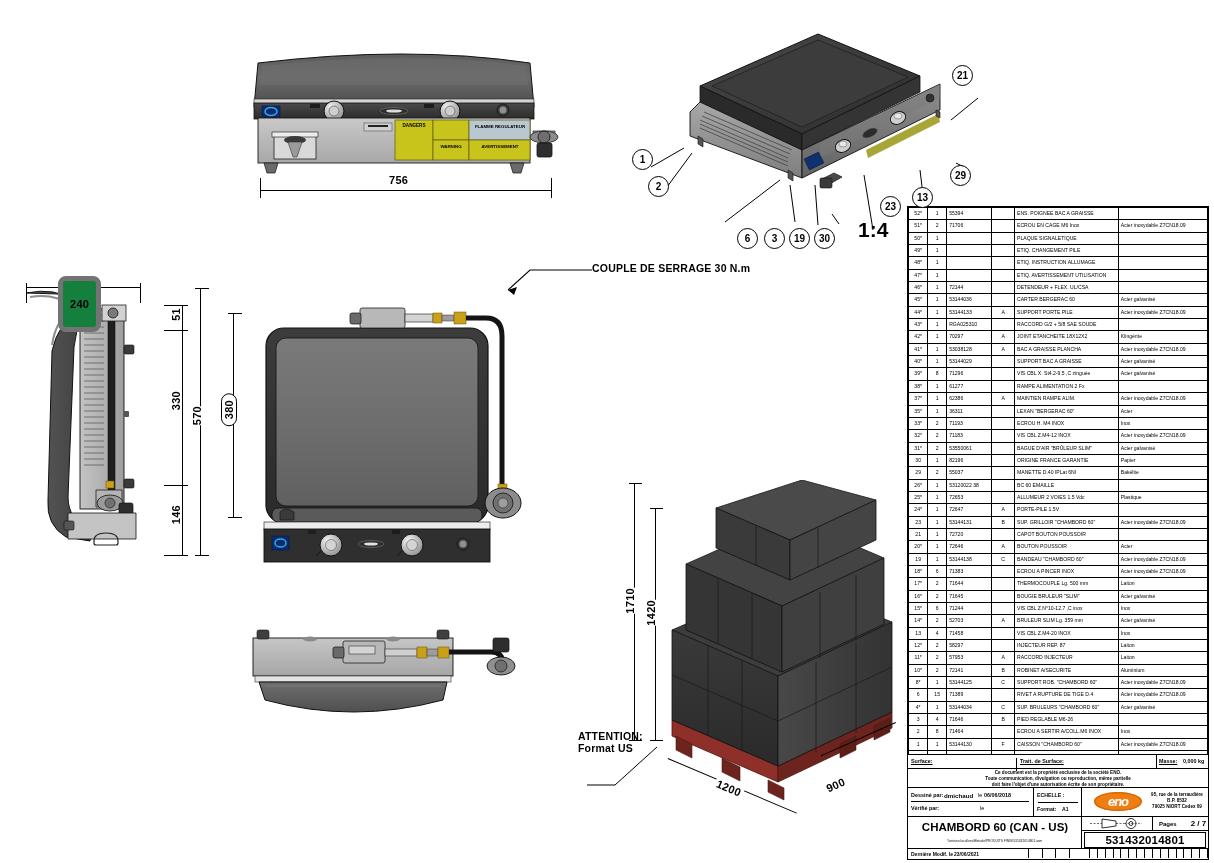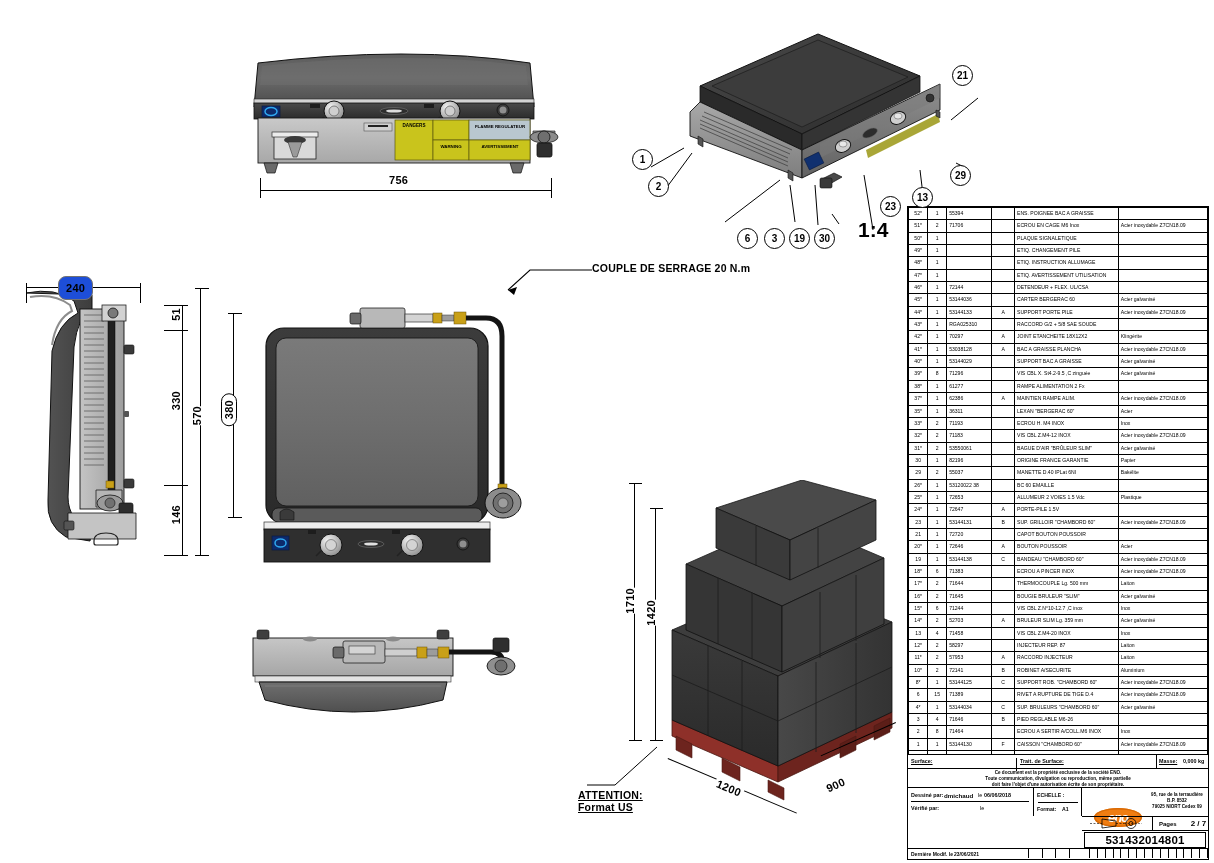--- a/index.html
+++ b/index.html
@@ -56,21 +56,21 @@
             font-size:11.5px;font-weight:bold;letter-spacing:.2px;}
   .blk-mod{position:absolute;left:0;top:93px;width:174px;height:10px;border-top:1px solid #000;
            box-sizing:border-box;font-size:5px;}
   .tickrow{position:absolute;left:174px;top:93px;width:126px;height:10px;border-top:1px solid #000;
            box-sizing:border-box;display:flex;}
   .tickrow i{flex:1;border-right:.8px solid #000;}
   .tickrow2{position:absolute;left:120px;top:93px;width:54px;height:10px;box-sizing:border-box;display:flex;}
   .tickrow2 i{flex:1;border-left:.8px solid #000;}
   .enologo{width:48px;height:19px;border-radius:50%;background:#f07d12;display:flex;
            align-items:center;justify-content:center;color:#fff;font-weight:bold;font-size:13px;
-           font-style:italic;letter-spacing:-1px;box-shadow:inset 0 0 0 1.5px #d96a05;margin-top:16px;}
+           font-style:italic;letter-spacing:-1px;box-shadow:inset 0 0 0 1.5px #d96a05;}
   .addr{font-size:4.6px;font-weight:bold;line-height:6px;text-align:center;}
 
   
   svg{display:block;}
   .notebold{font-size:10.5px;font-weight:bold;letter-spacing:.2px;}
   .scaletxt{font-size:21px;font-weight:bold;}
 </style>
 </head>
 <body>
 
@@ -307,22 +307,22 @@
 
     <path d="M50 228 L118 228 L118 254 L50 254 Z" fill="#c4c4c4" stroke="#111" stroke-width=".8"></path>
     <path d="M88 248 q12 0 12 8 l0 2 q0 2 -2 2 l-20 0 q-2 0 -2 -2 l0 -2 q0 -8 12 -8 Z" fill="none" stroke="#222" stroke-width="1.2"></path>
     <rect x="46" y="236" width="10" height="9" rx="1.5" fill="#555" stroke="#111" stroke-width=".6"></rect>
   </svg>
 
   <div class="abs" style="left:26px;top:267px;width:115px;">
     <div class="line hl" style="left:0;top:20px;width:115px;"></div>
     <div class="line vl" style="left:0;top:16px;height:20px;"></div>
     <div class="line vl" style="left:114px;top:16px;height:20px;"></div>
-    <div style="position:absolute;left:32px;top:9px;background:#1d4ed8;border:1px solid #737373;
-                border-radius:8px;padding:5px 7px;" class="dimtxt">240</div>
+    <div style="position:absolute;left:32px;top:9px;background:#15803d;border:5px solid #737373;
+                border-radius:8px;padding:17px 7px;" class="dimtxt">240</div>
   </div>
 
   <div class="abs" style="left:140px;top:305px;">
     <div class="line vl" style="left:42px;top:0;height:250px;"></div>
     <div class="line hl" style="left:24px;top:0;width:24px;"></div>
     <div class="line hl" style="left:24px;top:25px;width:24px;"></div>
     <div class="line hl" style="left:24px;top:180px;width:24px;"></div>
     <div class="line hl" style="left:24px;top:250px;width:24px;"></div>
     <div class="dimtxt vert" style="position:absolute;left:30px;top:3px;background:#fff;">51</div>
     <div class="dimtxt vert" style="position:absolute;left:30px;top:86px;background:#fff;">330</div>
@@ -396,21 +396,21 @@
 
     <ellipse cx="253" cy="223" rx="18" ry="15" fill="#8c8c8c" stroke="#111" stroke-width="1"></ellipse>
     <circle cx="253" cy="223" r="10" fill="#717171" stroke="#111" stroke-width=".8"></circle>
     <circle cx="253" cy="223" r="5" fill="#9e9e9e" stroke="#333" stroke-width=".6"></circle>
   </svg>
 
   <svg class="abs" style="left:470px;top:258px;pointer-events:none;" width="130" height="50">
     <path d="M122 12 L60 12 L38 32" stroke="#000" stroke-width="1.1" fill="none"></path>
     <path d="M38 32 l9 -3 l-3 8 Z" fill="#000"></path>
   </svg>
-  <div class="abs notebold" style="left:592px;top:262px;white-space:nowrap;">COUPLE DE SERRAGE 20 N.m</div>
+  <div class="abs notebold" style="left:592px;top:262px;white-space:nowrap;">COUPLE DE SERRAGE 30 N.m</div>
 
   <svg class="abs" style="left:245px;top:620px;" width="310" height="170">
     <defs>
       <linearGradient id="botBody" x1="0" y1="0" x2="0" y2="1">
         <stop offset="0" stop-color="#c6c6c6"></stop>
           <stop offset="1" stop-color="#a6a6a6"></stop>
       </linearGradient>
       <linearGradient id="botLid" x1="0" y1="0" x2="0" y2="1">
         <stop offset="0" stop-color="#6f6f6f"></stop>
           <stop offset="1" stop-color="#4f4f4f"></stop>
@@ -518,21 +518,21 @@
   <div class="abs" style="left:800px;top:745px;width:110px;height:55px;">
     <div class="line" style="left:96px;top:-22px;width:82px;height:1px;
          transform:rotate(156deg);transform-origin:0 0;"></div>
     <div class="dimtxt" style="position:absolute;left:24px;top:34px;background:#fff;padding:0 2px;
                 transform:rotate(-24deg);">900</div>
   </div>
 
   <svg class="abs" style="left:575px;top:735px;pointer-events:none;" width="110" height="60">
     <path d="M12 50 L40 50 L82 12" stroke="#000" stroke-width="1" fill="none"></path>
   </svg>
-  <div class="abs" style="left:578px;top:789px;text-decoration:underline;">
+  <div class="abs" style="left:578px;top:730px;">
     <div class="notebold">ATTENTION:</div>
     <div class="notebold">Format US</div>
   </div>
 
   <div id="bom">
     <table>
       <tbody id="bom-body">
           <tr>
             <td class="c-num">52*</td>
             <td class="c-qte">1</td>
@@ -935,20 +935,26 @@
       <div class="abs" style="left:12px;top:4px;">
         <div class="enologo">eno</div>
       </div>
       <div class="abs addr" style="left:66px;top:4px;width:58px;">
         <div>95, rue de la terraudière</div>
         <div>B.P. 8532</div>
         <div>79025 NIORT Cedex 09</div>
       </div>
     </div>
 
+    <div class="blk-title">
+      <div class="abs" style="left:0;top:4px;width:174px;text-align:center;font-size:11.5px;
+                  font-weight:bold;">CHAMBORD 60 (CAN - US)</div>
+      <div class="abs" style="left:0;top:22px;width:174px;text-align:center;font-size:3.3px;
+                  color:#111;">\\entano.local\eno\Betude\PRODUITS FINIS\531432014801.asm</div>
+    </div>
 
     <div class="blk-proj">
       <svg width="58" height="13" style="margin-left:6px;">
         <path d="M2 6.5 L14 6.5" stroke="#000" stroke-width=".6" stroke-dasharray="2,1.5"></path>
         <path d="M14 2 L28 4 L28 9 L14 11 Z" fill="none" stroke="#000" stroke-width=".8"></path>
         <path d="M28 6.5 L36 6.5" stroke="#000" stroke-width=".6" stroke-dasharray="2,1.5"></path>
         <circle cx="43" cy="6.5" r="5" fill="none" stroke="#000" stroke-width=".8"></circle>
         <circle cx="43" cy="6.5" r="2" fill="none" stroke="#000" stroke-width=".8"></circle>
         <path d="M36 6.5 L54 6.5" stroke="#000" stroke-width=".5" stroke-dasharray="2,1.5"></path>
       </svg>

